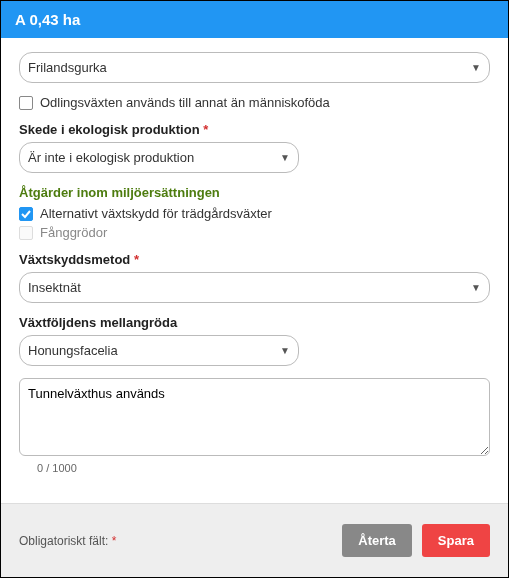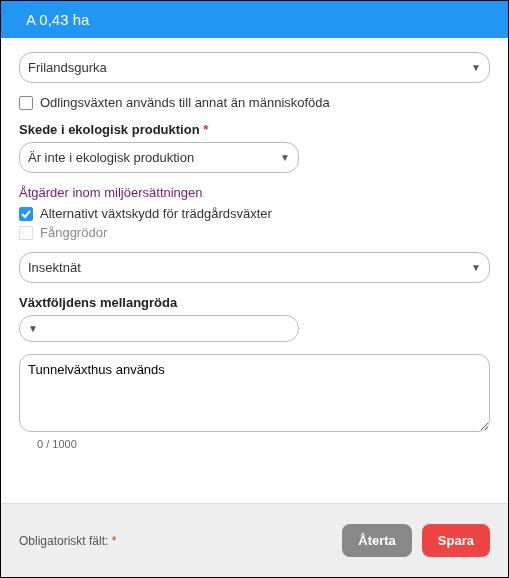--- a/index.html
+++ b/index.html
@@ -1,38 +1,38 @@
 <!DOCTYPE html>
 <html><head>
 <meta charset="utf-8">
 <style>
 * { box-sizing: border-box; margin: 0; padding: 0; }
 body { font-family: Arial, sans-serif; font-size: 13px; color: #333; background: #fff; }
 .dialog { width: 509px; border: 1px solid #000; background: #fff; display: flex; flex-direction: column; height: 578px; }
-.header { background: #2196F3; color: #fff; padding: 10px 25px; font-weight: normal; font-size: 15px; }
+.header { background: #2196F3; color: #fff; padding: 10px 14px; font-weight: bold; font-size: 15px; }
 .content { padding: 14px 18px 6px 18px; flex: 1; overflow-y: auto; }
 .field { margin-bottom: 12px; }
 .label { font-weight: bold; font-size: 13px; margin-bottom: 5px; display: block; color: #222; }
 .req { color: #d32f2f; }
 .select { width: 100%; border: 1px solid #bbb; border-radius: 13px; padding: 7px 8px; font-size: 13px; background: #fff; position: relative; cursor: pointer; display: flex; justify-content: space-between; align-items: center; }
 .select.narrow { width: 280px; }
 .caret { font-size: 10px; color: #555; }
 .checkboxrow { display: flex; align-items: center; margin-bottom: 4px; font-size: 13px; }
 .checkboxrow .box { width: 14px; height: 14px; border: 1px solid #888; border-radius: 2px; margin-right: 7px; display: inline-flex; align-items: center; justify-content: center; background: #fff; cursor: pointer; flex-shrink:0; }
 .checkboxrow .box.disabled { border-color: #ddd; background: #fafafa; cursor: default; }
 .checkboxrow .box.checked { background: #2196F3; border-color: #2196F3; }
 .checkboxrow .box.checked svg { display:block; }
 .checkboxrow .box svg { display:none; }
-.sectiontitle { font-weight: normal; font-size: 13px; margin: 6px 0 6px 0; color: #701a75; }
-.textarea { width: 100%; border: 1px solid #bbb; border-radius: 12px; padding: 7px 8px; font-size: 13px; height: 78px; resize: both; font-family: Arial, sans-serif; }
+.sectiontitle { font-weight: bold; font-size: 13px; margin: 6px 0 6px 0; color: #4d7c0f; }
+.textarea { width: 100%; border: 1px solid #bbb; border-radius: 6px; padding: 7px 8px; font-size: 13px; height: 78px; resize: both; font-family: Arial, sans-serif; }
 .counter { font-size: 11px; color: #666; margin-top: 3px; padding-left: 18px; }
 .footer { background: #eee; padding: 20px 18px; display: flex; align-items: center; justify-content: space-between; border-top: 1px solid #ddd; }
 .footer-label { font-size: 12px; color: #555; }
 .btns { display: flex; gap: 10px; }
-.btn { border: none; border-radius: 8px; padding: 9px 16px; color: #fff; font-weight: bold; font-size: 13px; cursor: pointer; }
+.btn { border: none; border-radius: 3px; padding: 9px 16px; color: #fff; font-weight: bold; font-size: 13px; cursor: pointer; }
 .btn.secondary { background: #888; }
 .btn.primary { background: #ef4444; }
 </style>
 </head>
 <body>
 
 <div class="dialog">
 
   <div class="header">
     <span>A 0,43 ha</span>
@@ -74,29 +74,31 @@
       </div>
       <div class="checkboxrow">
         <span class="box disabled">
           
         </span>
         <span style="color:#888;">Fånggrödor</span>
       </div>
     </div>
 
     <div class="field">
+      <label class="label"><span>Växtskyddsmetod</span> <span class="req">*</span></label>
       <div class="select">
         <span>Insektnät</span>
         <span class="caret">▼</span>
       </div>
     </div>
 
     <div class="field">
       <label class="label">Växtföljdens mellangröda</label>
       <div class="select narrow">
+        <span>Honungsfacelia</span>
         <span class="caret">▼</span>
       </div>
     </div>
 
     <div class="field">
       <textarea class="textarea" style="">Tunnelväxthus används</textarea>
       <div class="counter">0 / 1000</div>
     </div>
 
   </div>

